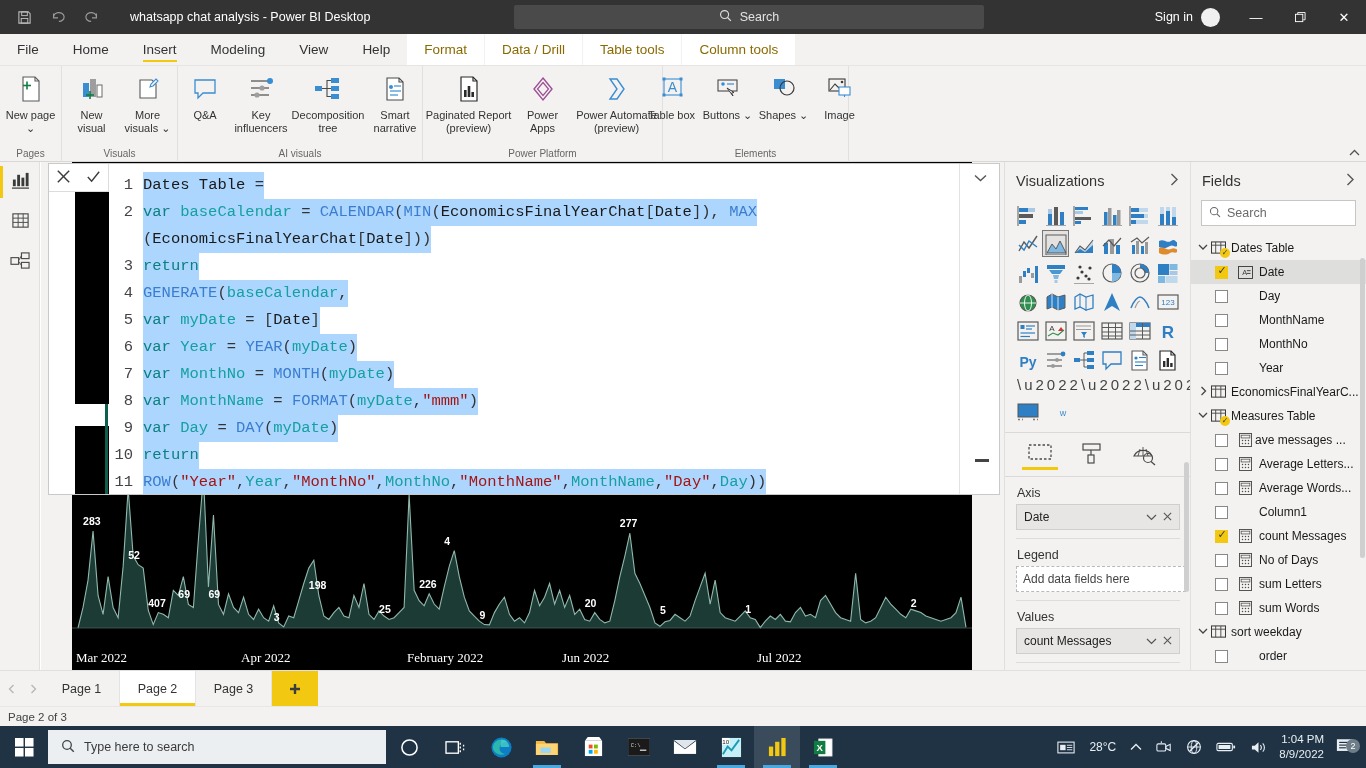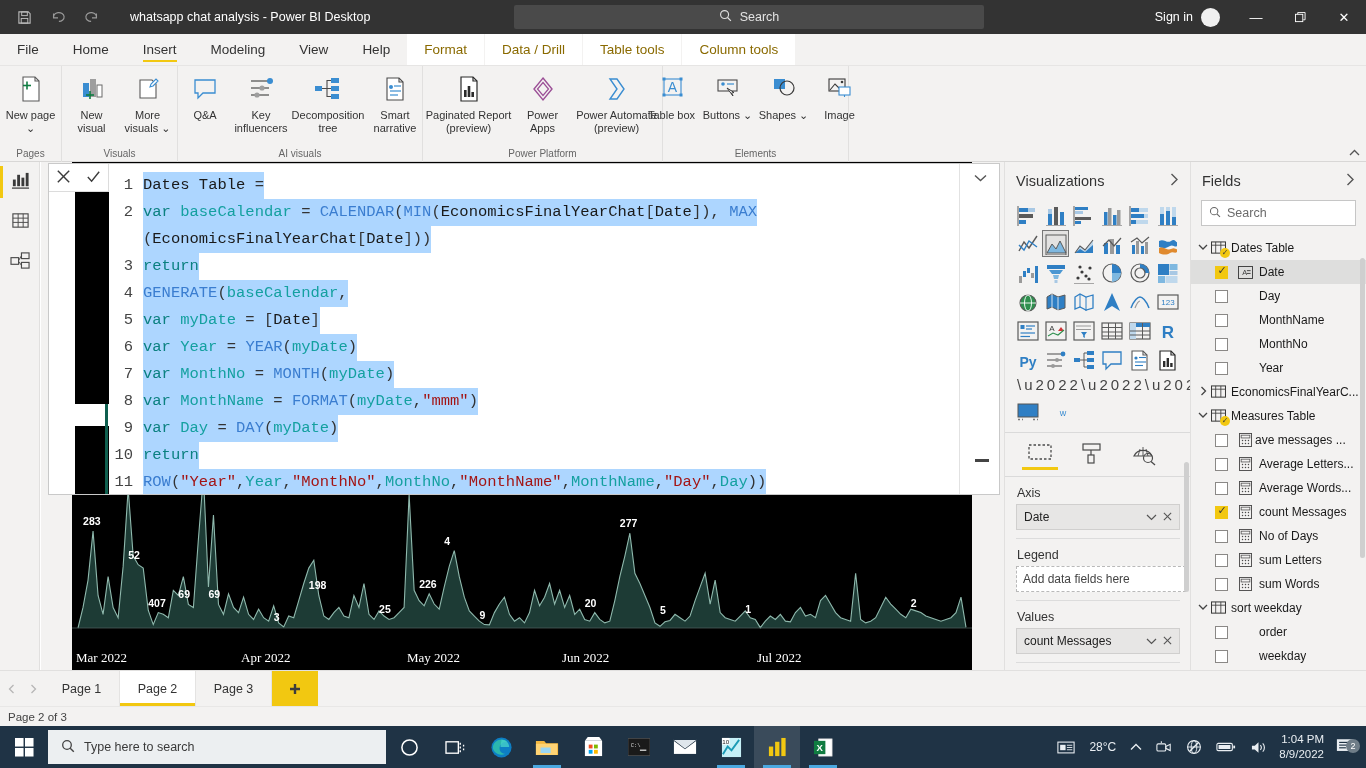--- a/index.html
+++ b/index.html
@@ -648,21 +648,21 @@
             <div class="dlabel" style="left: 372.271px; top: 72.6578px;">4</div>
             <div class="dlabel" style="left: 407.39px; top: 146.92px;">9</div>
             <div class="dlabel" style="left: 512.746px; top: 134.6px;">20</div>
             <div class="dlabel" style="left: 547.864px; top: 55.2044px;">277</div>
             <div class="dlabel" style="left: 588px; top: 142.471px;">5</div>
             <div class="dlabel" style="left: 673.288px; top: 141.444px;">1</div>
             <div class="dlabel" style="left: 838.847px; top: 134.6px;">2</div>
           </div>
         <div class="axis-lbl" style="left:4px;">Mar 2022</div>
         <div class="axis-lbl" style="left:169px;">Apr 2022</div>
-        <div class="axis-lbl" style="left:335px;">May 2022</div>
+        <div class="axis-lbl" style="left:335px;">February 2022</div>
         <div class="axis-lbl" style="left:490px;">Jun 2022</div>
         <div class="axis-lbl" style="left:685px;text-align:center;">Jul 2022</div>
       </div>
       <div class="page-scroll-h"></div>
     </div>
   </div>
 
   <div class="fx-bar">
     <div class="fx-leftstrip"></div>
     <div class="fx-leftstrip2"></div>
@@ -1229,20 +1229,25 @@
               <circle cx="7" cy="8" r="0.8" fill="#4a4a4a"></circle>
               <circle cx="10.2" cy="8" r="0.8" fill="#4a4a4a"></circle>
               <circle cx="3.8" cy="11.3" r="0.8" fill="#4a4a4a"></circle>
               <circle cx="7" cy="11.3" r="0.8" fill="#4a4a4a"></circle>
               <circle cx="10.2" cy="11.3" r="0.8" fill="#4a4a4a"></circle>
             </svg>
           </span>
           <span class="f-name" style="margin-left: 4px;">Average Words...</span>
         </div>
         <div class="f-row">
+          <span class="f-check"></span>
+          <span class="f-fico"></span>
+          <span class="f-name" style="margin-left: 4px;">Column1</span>
+        </div>
+        <div class="f-row">
           <span class="f-check on"></span>
           <span class="f-fico">
             <svg width="13" height="14" viewBox="0 0 14 15">
               <rect x="0.5" y="0.5" width="13" height="14" fill="none" stroke="#4a4a4a" stroke-width="1"></rect>
               <rect x="2.3" y="2.3" width="9.4" height="3" fill="none" stroke="#4a4a4a" stroke-width="0.8"></rect>
               <circle cx="3.8" cy="8" r="0.8" fill="#4a4a4a"></circle>
               <circle cx="7" cy="8" r="0.8" fill="#4a4a4a"></circle>
               <circle cx="10.2" cy="8" r="0.8" fill="#4a4a4a"></circle>
               <circle cx="3.8" cy="11.3" r="0.8" fill="#4a4a4a"></circle>
               <circle cx="7" cy="11.3" r="0.8" fill="#4a4a4a"></circle>

